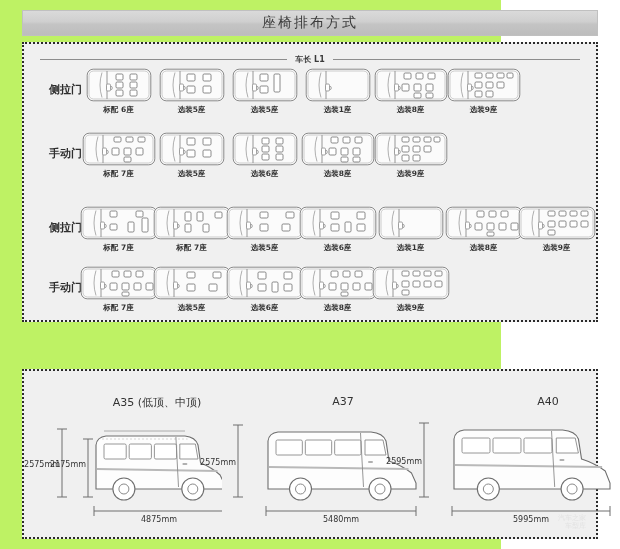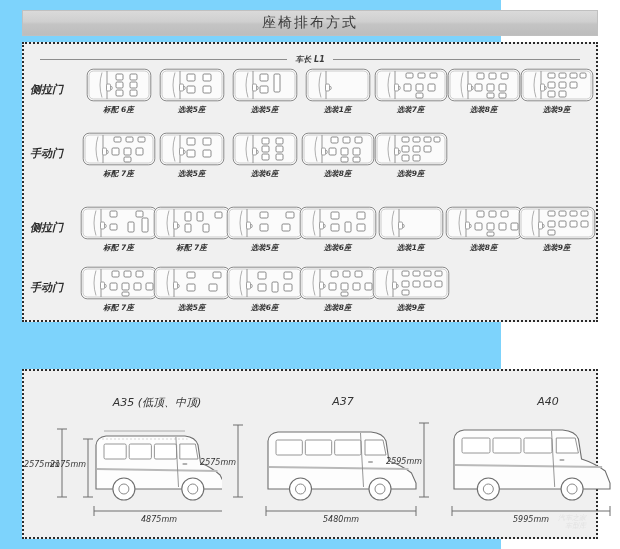--- a/index.html
+++ b/index.html
@@ -2,41 +2,40 @@
 <html><head>
 <meta charset="utf-8">
 <style>
   * { box-sizing: border-box; margin: 0; padding: 0; }
   html, body {
     width: 620px; height: 549px;
     background: #ffffff;
     font-family: "Liberation Sans", "DejaVu Sans", sans-serif;
     overflow: hidden;
   }
-  .page { position: relative; width: 501px; height: 549px; background: #7dd3fc; }
+  .page { position: relative; width: 501px; height: 549px; background: #bef264; }
 
   
   .section-header {
     position: absolute;
     left: 22px; width: 576px; height: 26px;
     background: linear-gradient(to bottom, #dadada 0%, #cfcfcf 45%, #c4c4c4 55%, #bdbdbd 100%);
     border: 1px solid #c0c0c0;
     display: flex; align-items: center; justify-content: center;
   }
   .section-header .title {
     font-size: 14px; color: #3b3b3b; letter-spacing: 2px;
     font-family: "DejaVu Sans", sans-serif;
   }
 
   
   .panel {
     position: absolute;
     border: 2px dotted #2b2b2b;
     background: #f0f0f0;
-    font-style: italic;
   }
   .panel-inner { position: relative; width: 100%; height: 100%; }
 
   
   .divider {
     position: absolute;
     display: flex; align-items: center;
     width: 540px; left: 16px;
   }
   .divider .rule { flex: 1 1 auto; height: 1px; background: #8d8d8d; }
@@ -44,21 +43,21 @@
     font-size: 8px; font-weight: bold; color: #3a3a3a;
     padding: 0 8px; white-space: nowrap;
     font-family: "DejaVu Sans", sans-serif;
   }
 
   
   .row { position: absolute; display: flex; align-items: flex-start; }
   .row-label {
     width: 52px; flex: 0 0 52px;
     font-size: 11px; font-weight: bold; color: #2e2e2e;
-    text-align: left; padding-top: 14px; letter-spacing: 0px;
+    text-align: right; padding-top: 14px; letter-spacing: 0px;
     font-family: "DejaVu Sans", sans-serif;
   }
   .cells { display: flex; align-items: flex-start; }
   .cell { display: flex; flex-direction: column; align-items: center; }
   .cell .caption {
     margin-top: 3px; font-size: 7.5px; font-weight: bold; color: #333;
     white-space: nowrap; font-family: "DejaVu Sans", sans-serif;
   }
   .van-svg { display: block; }
 
@@ -150,40 +149,20 @@
                 <svg width="66" height="34" viewBox="0 0 66 34" class="van-svg">
                   <rect x="1.2" y="1.2" width="63.6" height="31.6" rx="6" ry="6" fill="#fbfbfb" stroke="#8b8b8b" stroke-width="1"></rect>
                   <rect x="3" y="3" width="60" height="28" rx="4.5" ry="4.5" fill="none" stroke="#b8b8b8" stroke-width="0.7"></rect>
                   <path d="M 21 3 L 21 31" stroke="#8b8b8b" stroke-width="0.9" fill="none"></path>
                   <path d="M 16 4.5 Q 12 17 16 29.5" stroke="#9a9a9a" stroke-width="0.8" fill="none"></path>
                   <circle cx="24.5" cy="20" r="1.8" fill="none" stroke="#8b8b8b" stroke-width="0.8"></circle>
                   <rect x="20.5" y="16" width="4" height="7" rx="1.2" fill="#ffffff" stroke="#8b8b8b" stroke-width="0.8"></rect>
                 </svg>
               </div>
               <div class="caption">选装1座</div>
-            </div>
-            <div class="cell" style="width: 73px;">
-              <div>
-                <svg width="74" height="34" viewBox="0 0 74 34" class="van-svg">
-                  <rect x="1.2" y="1.2" width="71.6" height="31.6" rx="6" ry="6" fill="#fbfbfb" stroke="#8b8b8b" stroke-width="1"></rect>
-                  <rect x="3" y="3" width="68" height="28" rx="4.5" ry="4.5" fill="none" stroke="#b8b8b8" stroke-width="0.7"></rect>
-                  <path d="M 21 3 L 21 31" stroke="#8b8b8b" stroke-width="0.9" fill="none"></path>
-                  <path d="M 16 4.5 Q 12 17 16 29.5" stroke="#9a9a9a" stroke-width="0.8" fill="none"></path>
-                  <circle cx="24.5" cy="20" r="1.8" fill="none" stroke="#8b8b8b" stroke-width="0.8"></circle>
-                  <rect x="20.5" y="16" width="4" height="7" rx="1.2" fill="#ffffff" stroke="#8b8b8b" stroke-width="0.8"></rect>
-                  <rect x="32" y="5" width="7" height="5" rx="1.2" ry="1.2" fill="#ffffff" stroke="#7d7d7d" stroke-width="0.9"></rect>
-                  <rect x="44" y="5" width="7" height="5" rx="1.2" ry="1.2" fill="#ffffff" stroke="#7d7d7d" stroke-width="0.9"></rect>
-                  <rect x="56" y="5" width="7" height="5" rx="1.2" ry="1.2" fill="#ffffff" stroke="#7d7d7d" stroke-width="0.9"></rect>
-                  <rect x="30" y="16" width="7" height="7" rx="1.2" ry="1.2" fill="#ffffff" stroke="#7d7d7d" stroke-width="0.9"></rect>
-                  <rect x="42" y="16" width="7" height="7" rx="1.2" ry="1.2" fill="#ffffff" stroke="#7d7d7d" stroke-width="0.9"></rect>
-                  <rect x="54" y="16" width="7" height="7" rx="1.2" ry="1.2" fill="#ffffff" stroke="#7d7d7d" stroke-width="0.9"></rect>
-                  <rect x="42" y="25" width="7" height="5" rx="1.2" ry="1.2" fill="#ffffff" stroke="#7d7d7d" stroke-width="0.9"></rect>
-                </svg>
-              </div>
-              <div class="caption">选装7座</div>
             </div>
             <div class="cell" style="width: 73px;">
               <div>
                 <svg width="74" height="34" viewBox="0 0 74 34" class="van-svg">
                   <rect x="1.2" y="1.2" width="71.6" height="31.6" rx="6" ry="6" fill="#fbfbfb" stroke="#8b8b8b" stroke-width="1"></rect>
                   <rect x="3" y="3" width="68" height="28" rx="4.5" ry="4.5" fill="none" stroke="#b8b8b8" stroke-width="0.7"></rect>
                   <path d="M 21 3 L 21 31" stroke="#8b8b8b" stroke-width="0.9" fill="none"></path>
                   <path d="M 16 4.5 Q 12 17 16 29.5" stroke="#9a9a9a" stroke-width="0.8" fill="none"></path>
                   <circle cx="24.5" cy="20" r="1.8" fill="none" stroke="#8b8b8b" stroke-width="0.8"></circle>
                   <rect x="20.5" y="16" width="4" height="7" rx="1.2" fill="#ffffff" stroke="#8b8b8b" stroke-width="0.8"></rect>

